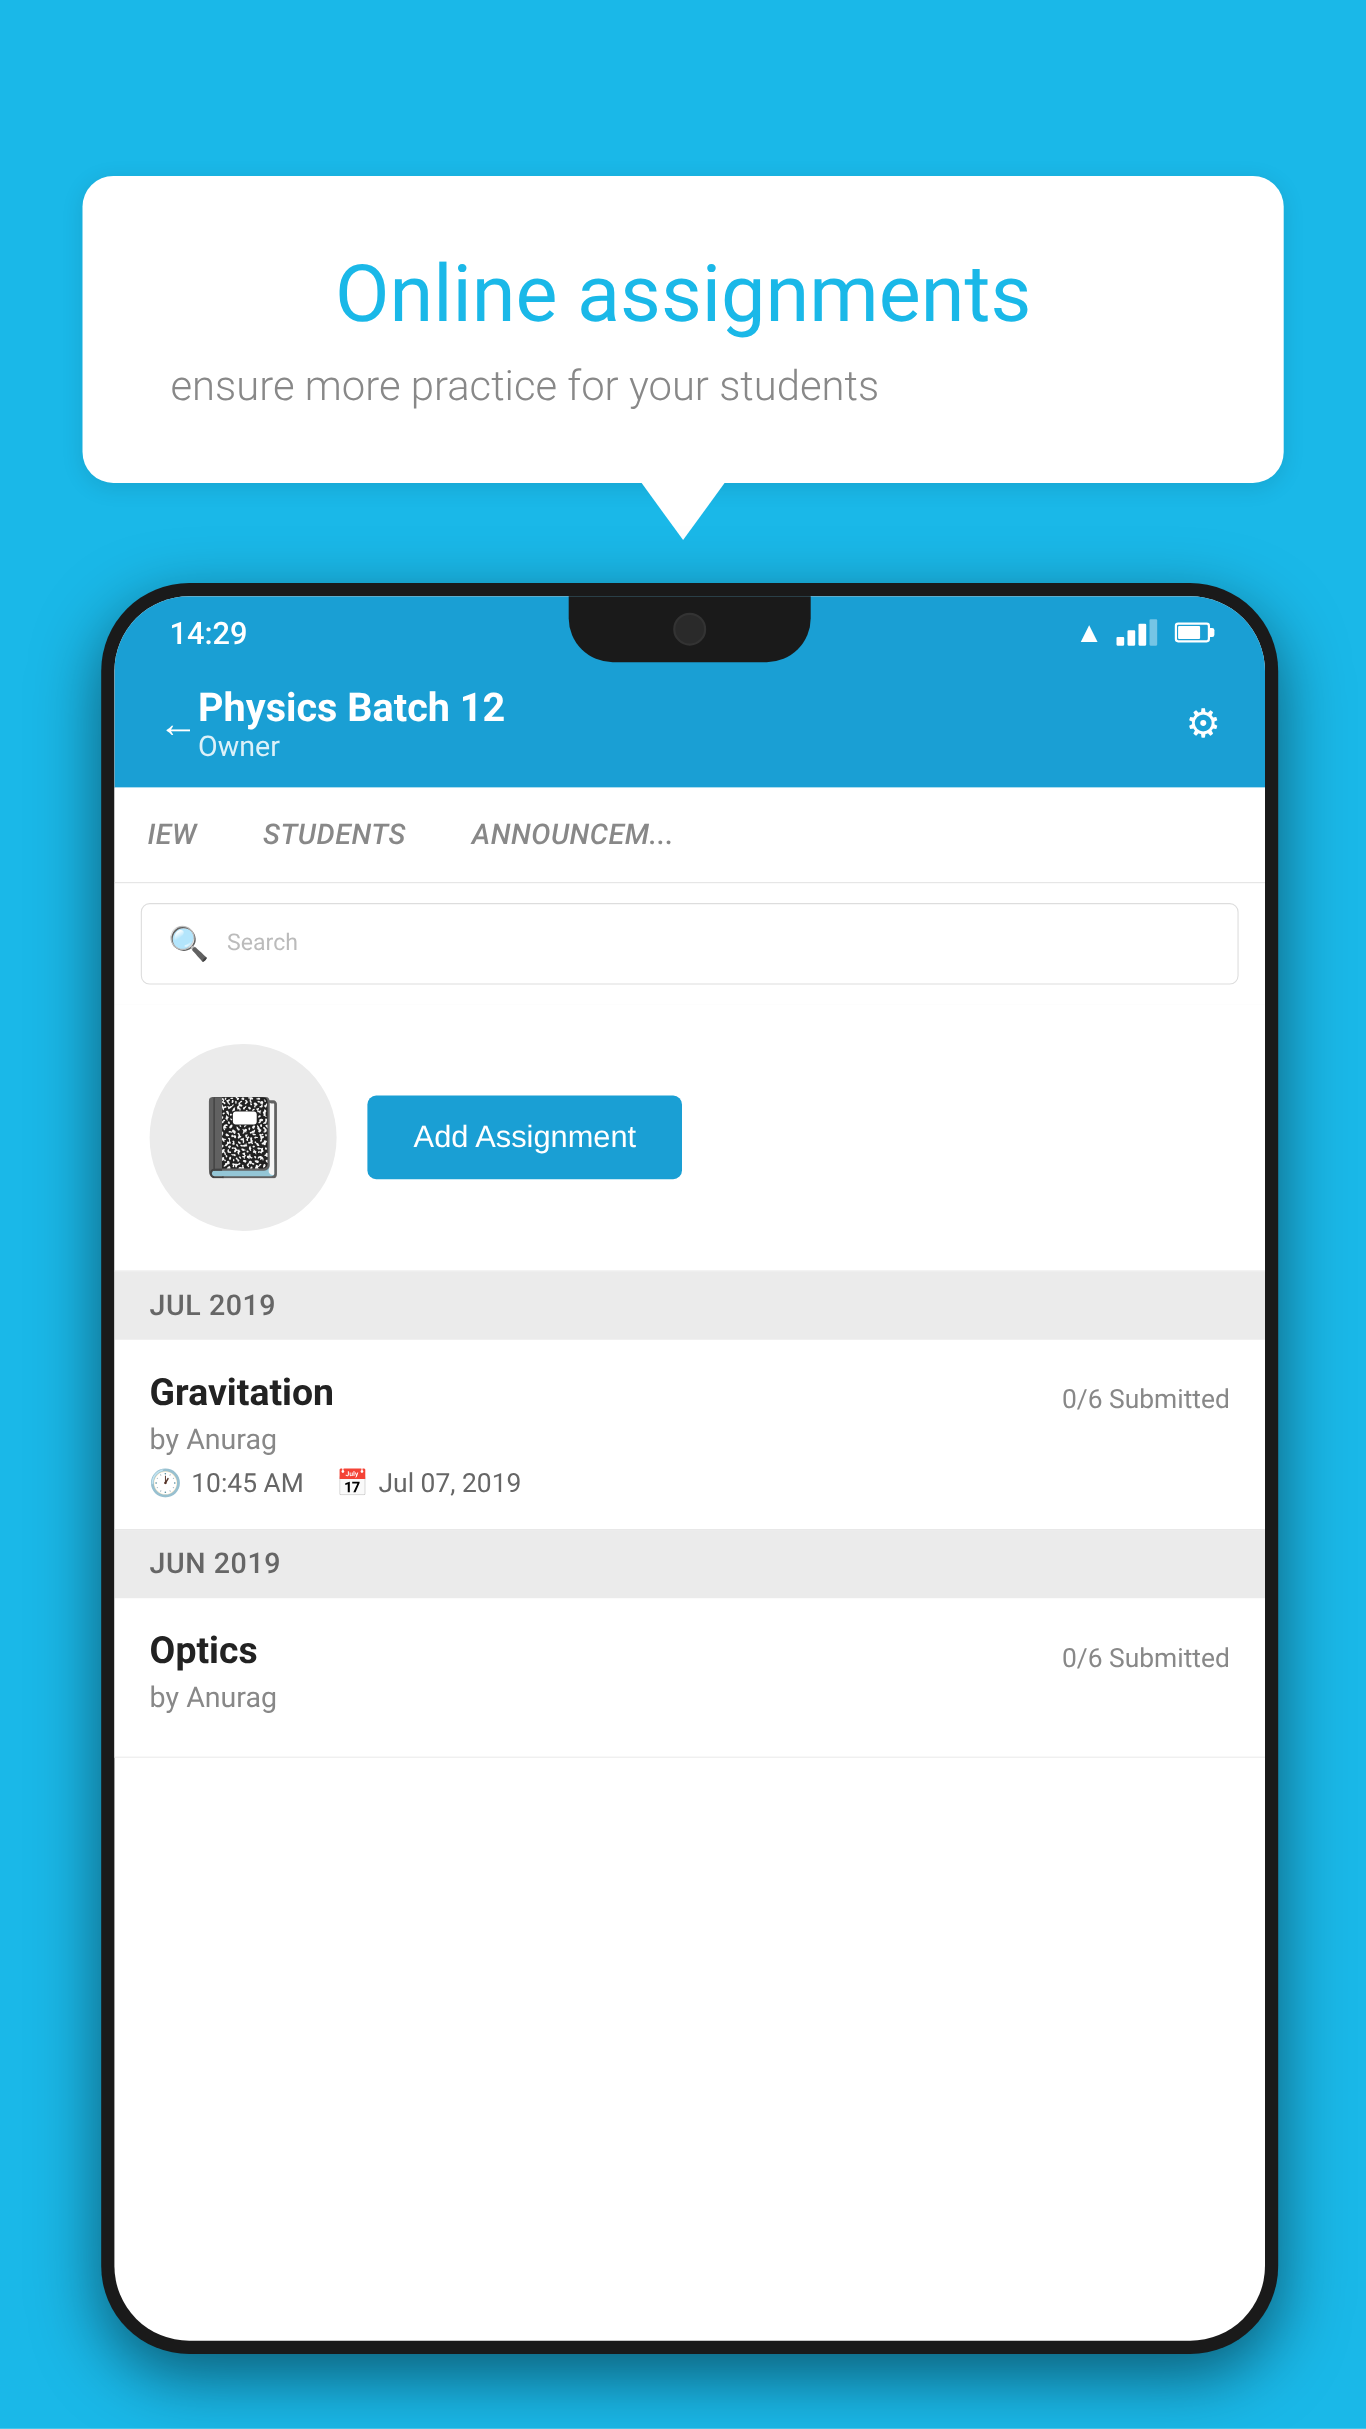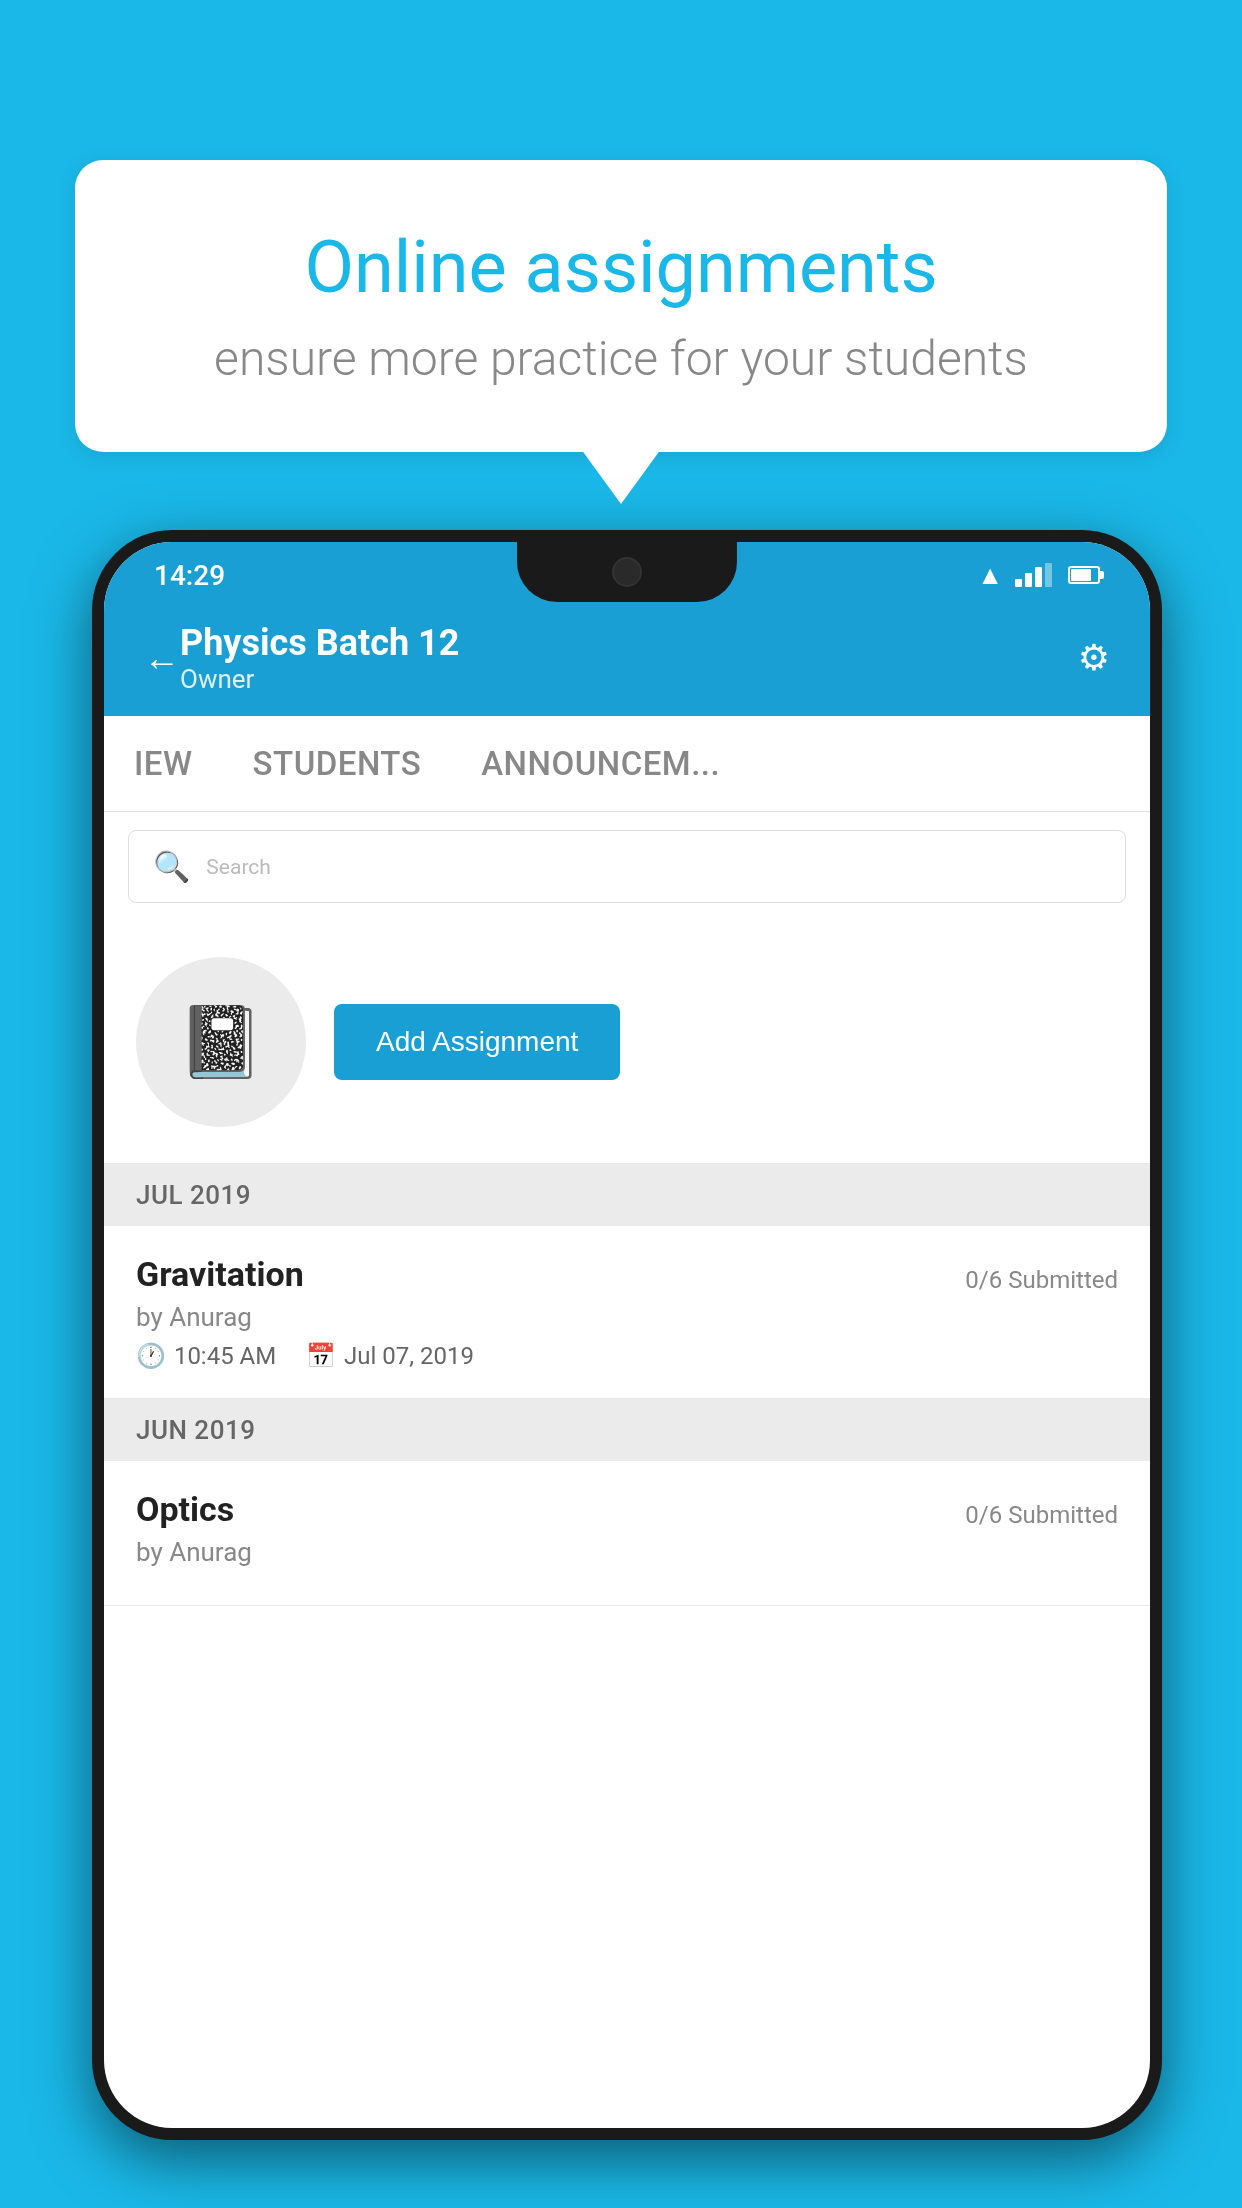--- a/index.html
+++ b/index.html
@@ -44,23 +44,23 @@
 
     .speech-bubble-title {
       font-size: 72px;
       color: #1ab8e8;
       font-weight: 400;
       text-align: center;
       margin-bottom: 20px;
     }
 
     .speech-bubble-subtitle {
-      font-size: 48px;
+      font-size: 38px;
       color: #888;
-      text-align: center;
+      text-align: left;
       font-weight: 300;
     }
 
     
     .phone-wrapper {
       position: absolute;
       top: 530px;
       left: 80px;
       right: 80px;
       bottom: 0;
@@ -217,27 +217,28 @@
     
     .tabs-container {
       display: flex;
       background: white;
       border-bottom: 1px solid #e0e0e0;
       overflow-x: hidden;
     }
 
     .tab-item {
       padding: 28px 30px;
-      font-size: 33px;
+      font-size: 26px;
       font-weight: 500;
       color: #888;
       cursor: pointer;
       white-space: nowrap;
       position: relative;
       letter-spacing: 0.5px;
+      font-style: italic;
     }
 
     .tab-item.active {
       color: #1a9fd4;
       font-weight: 700;
     }
 
     .tab-item.active::after {
       content: '';
       position: absolute;

